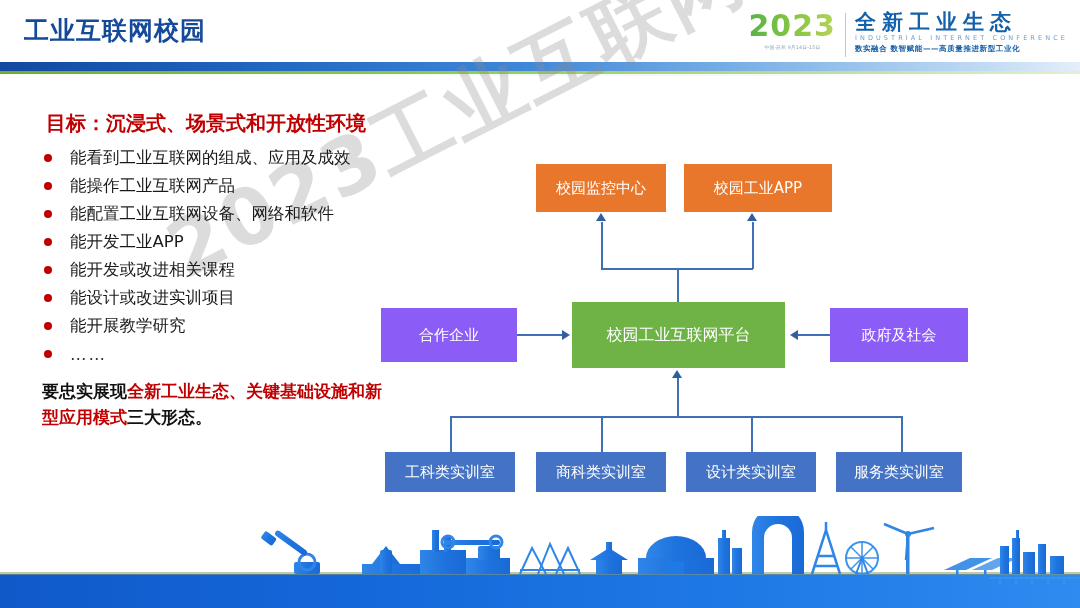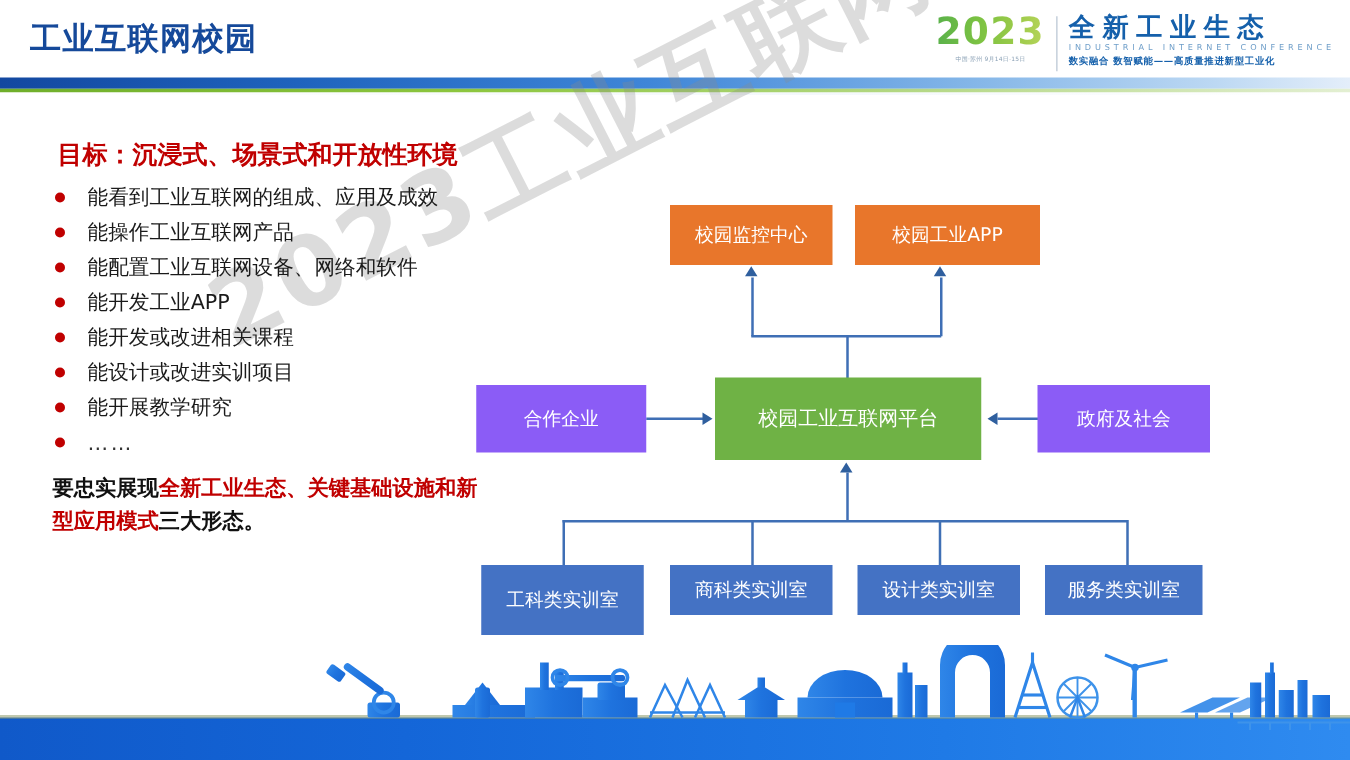--- a/index.html
+++ b/index.html
@@ -86,21 +86,21 @@
   .n-orange{background:#E8762B;}
   .n-green{background:#6FB245;}
   .n-gray{background:#8b5cf6;}
   .n-blue{background:#4472C4;}
 
   .box-monitor{left:536px;top:164px;width:130px;height:48px;}
   .box-app{left:684px;top:164px;width:148px;height:48px;}
   .box-platform{left:572px;top:302px;width:213px;height:66px;font-size:16px;}
   .box-partner{left:381px;top:308px;width:136px;height:54px;}
   .box-gov{left:830px;top:308px;width:138px;height:54px;}
-  .box-lab1{left:385px;top:452px;width:130px;height:56px;}
+  .box-lab1{left:385px;top:452px;width:130px;height:40px;}
   .box-lab2{left:536px;top:452px;width:130px;height:40px;}
   .box-lab3{left:686px;top:452px;width:130px;height:40px;}
   .box-lab4{left:836px;top:452px;width:126px;height:40px;}
 
   
   .ln{position:absolute;background:#3f6fb5;}
   .lnv{width:1.6px;}
   .lnh{height:1.6px;}
   .arrow{position:absolute;width:0;height:0;}
   .arr-up{border-left:5px solid transparent;border-right:5px solid transparent;border-bottom:8px solid #2f5f9e;}

